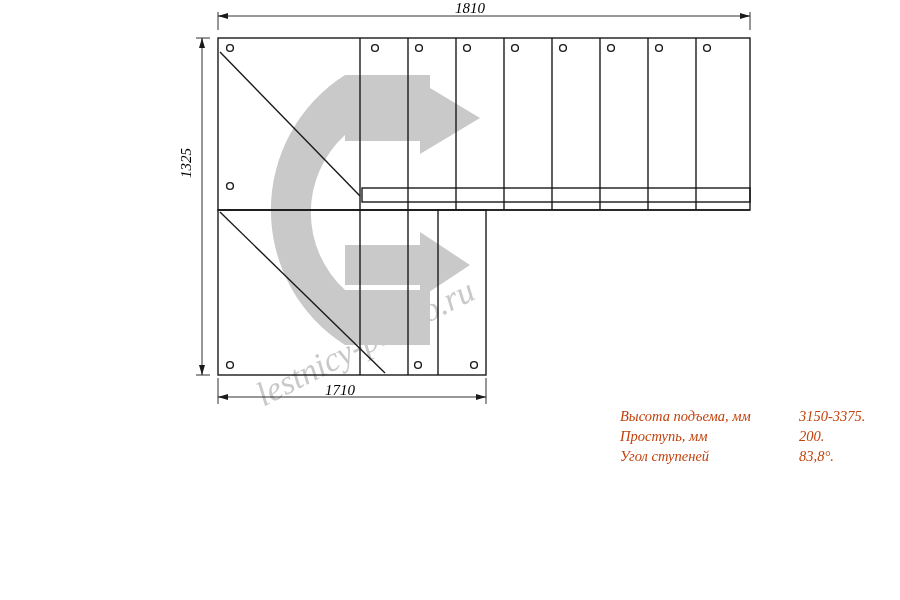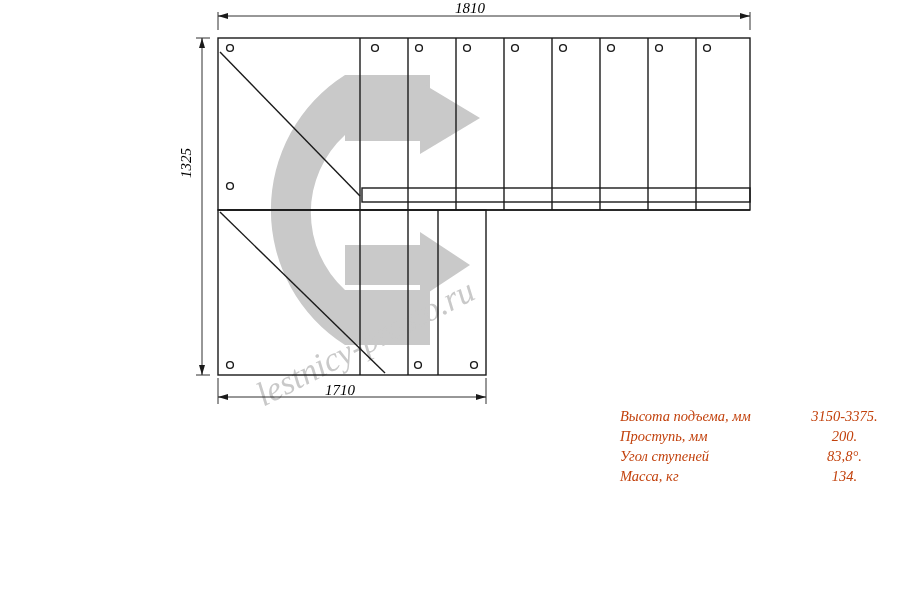--- a/index.html
+++ b/index.html
@@ -58,21 +58,21 @@
   }
   #spec-table td {
     padding: 0 0 3px 0;
     line-height: 17px;
     white-space: nowrap;
   }
   #spec-table td.spec-name {
     text-align: left;
   }
   #spec-table td.spec-value {
-    text-align: center;
+    text-align: left;
   }
   #watermark {
     position: absolute;
     left: 0;
     top: 0;
     width: 900px;
     height: 600px;
     pointer-events: none;
   }
   .wm-text {
@@ -182,20 +182,16 @@
           <td class="spec-value">3150-3375.</td>
         </tr>
         <tr>
           <td class="spec-name">Проступь, мм</td>
           <td class="spec-value">200.</td>
         </tr>
         <tr>
           <td class="spec-name">Угол ступеней</td>
           <td class="spec-value">83,8°.</td>
         </tr>
-        <tr>
-          <td class="spec-name">Масса, кг</td>
-          <td class="spec-value">134.</td>
-        </tr>
       </tbody>
   </table>
 
 </div>
 
 </body></html>

